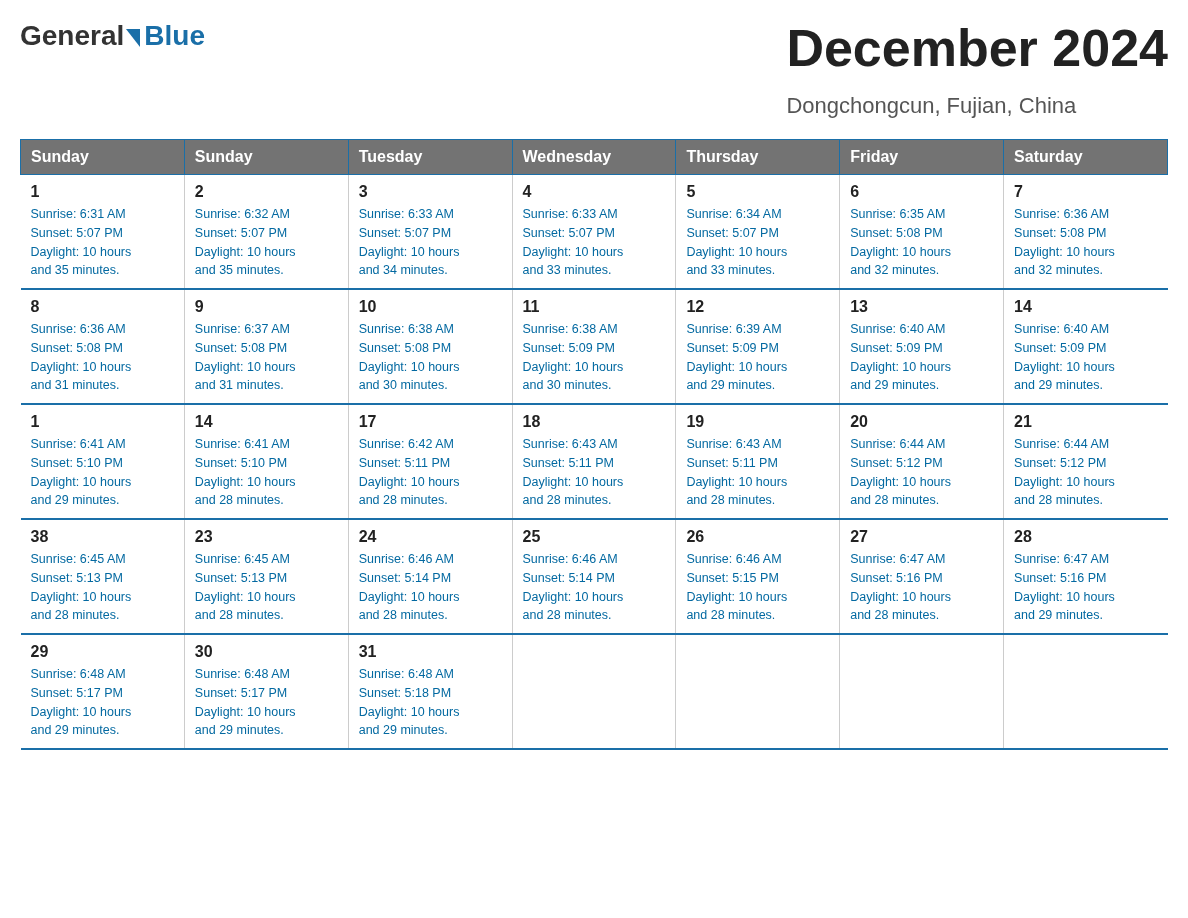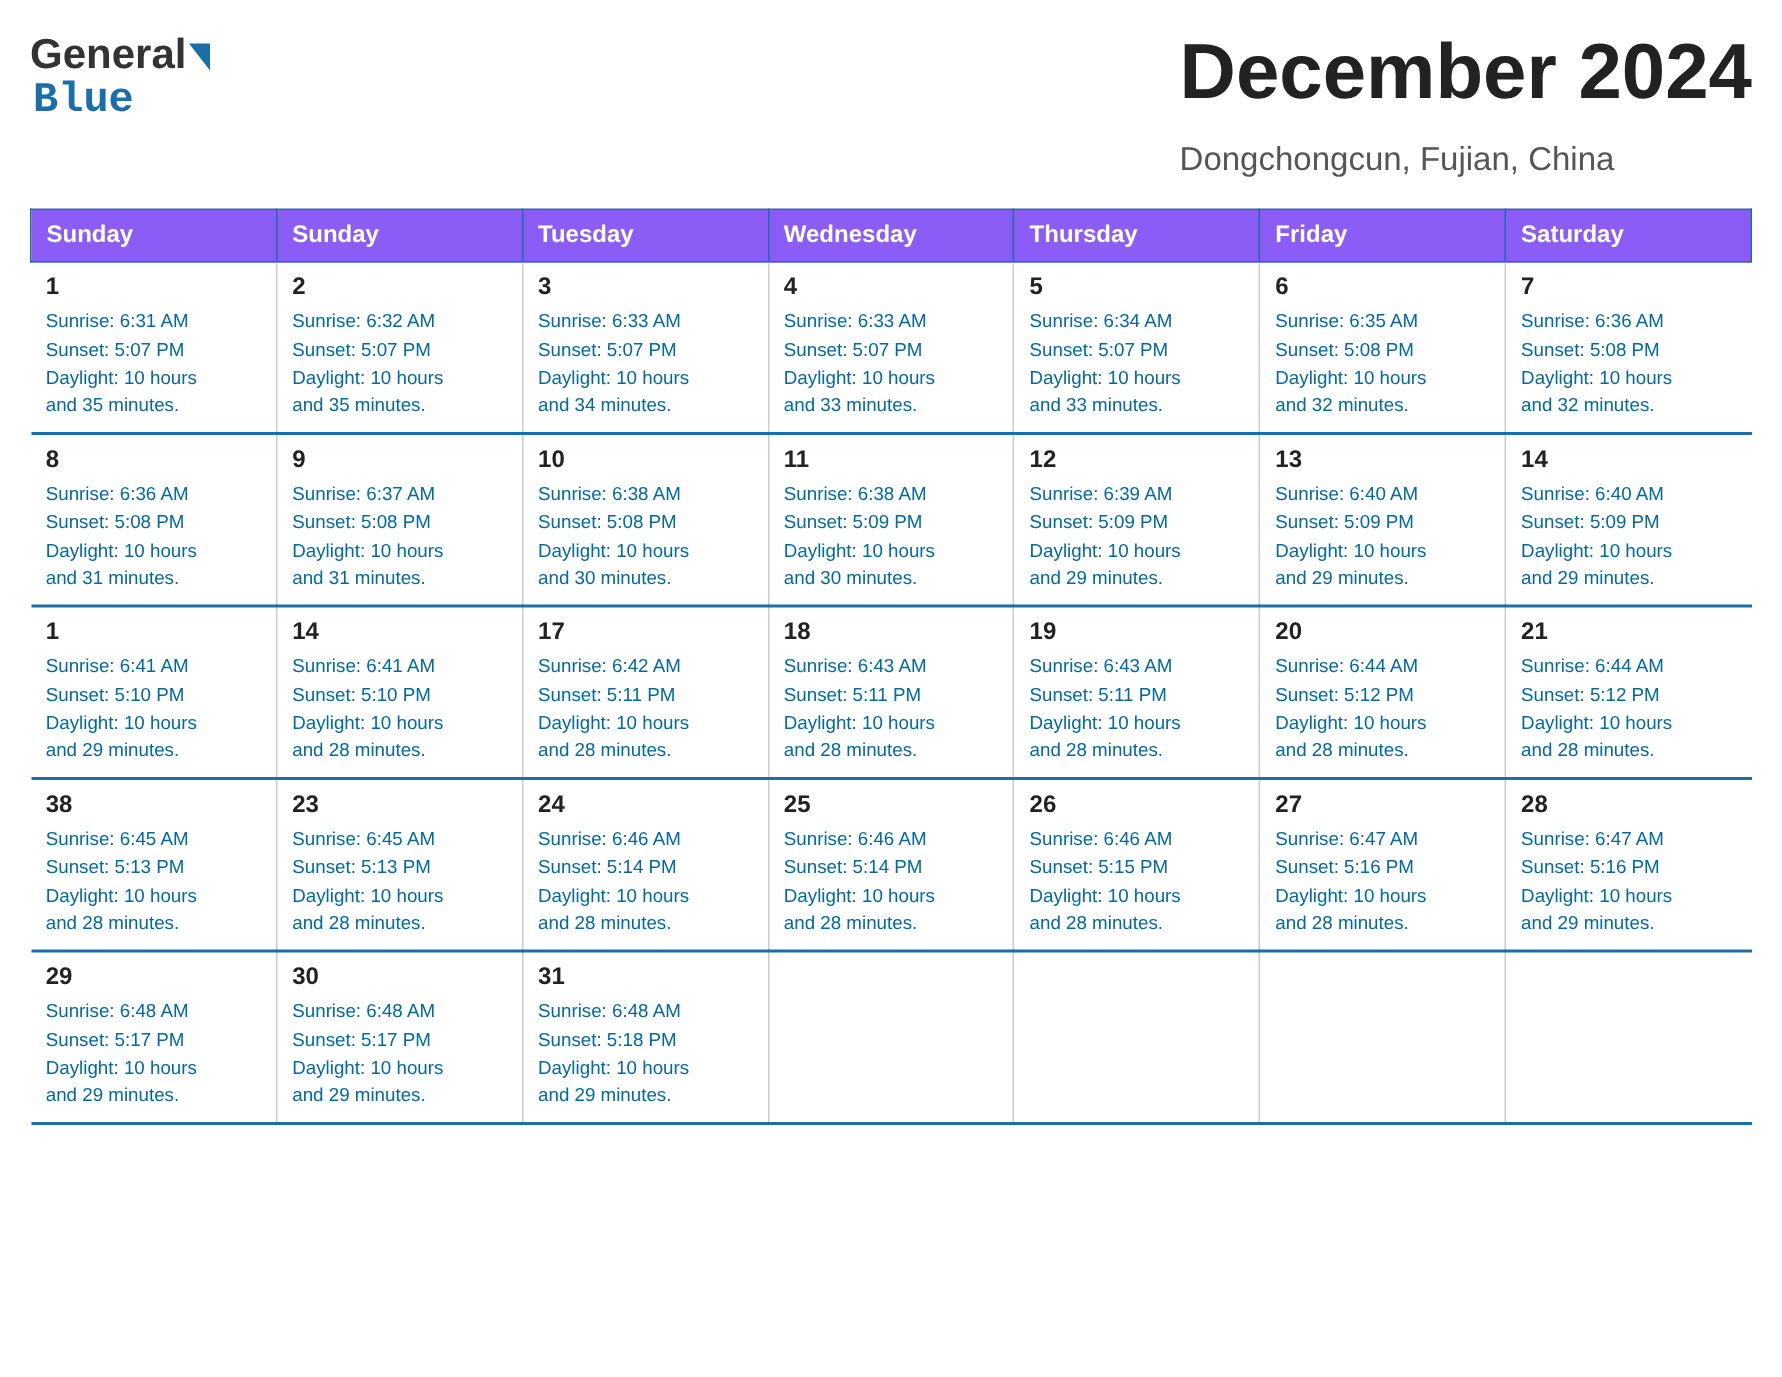--- a/index.html
+++ b/index.html
@@ -11,21 +11,20 @@
       padding: 20px;
     }
     .header {
       display: flex;
       justify-content: space-between;
       align-items: flex-start;
       margin-bottom: 20px;
     }
     .logo {
       display: flex;
-      flex-direction: column;
       align-items: flex-start;
     }
     .logo-text {
       font-size: 28px;
       font-weight: bold;
       color: #333;
       display: flex;
       align-items: center;
     }
     .logo-general { color: #333; }
@@ -37,21 +36,20 @@
       border-top: 18px solid #1a6fa8;
       display: inline-block;
       margin: 0 2px;
       position: relative;
       top: 2px;
     }
     .logo-blue {
       color: #1a6fa8;
       font-size: 28px;
       font-weight: bold;
-      font-family: Liberation Mono, monospace;
     }
     .title-section {
       text-align: left;
     }
     .month-title {
       font-size: 52px;
       font-weight: bold;
       color: #222;
       line-height: 1.1;
     }
@@ -59,21 +57,21 @@
       font-size: 22px;
       color: #555;
       margin-top: 16px;
     }
     table {
       width: 100%;
       border-collapse: collapse;
       table-layout: fixed;
     }
     thead tr {
-      background-color: #8b5cf6;
+      background-color: #737373;
     }
     thead th {
       color: #fff;
       font-size: 16px;
       font-weight: bold;
       padding: 8px 10px;
       text-align: left;
       border: 1px solid #1a6fa8;
     }
     tbody tr {

